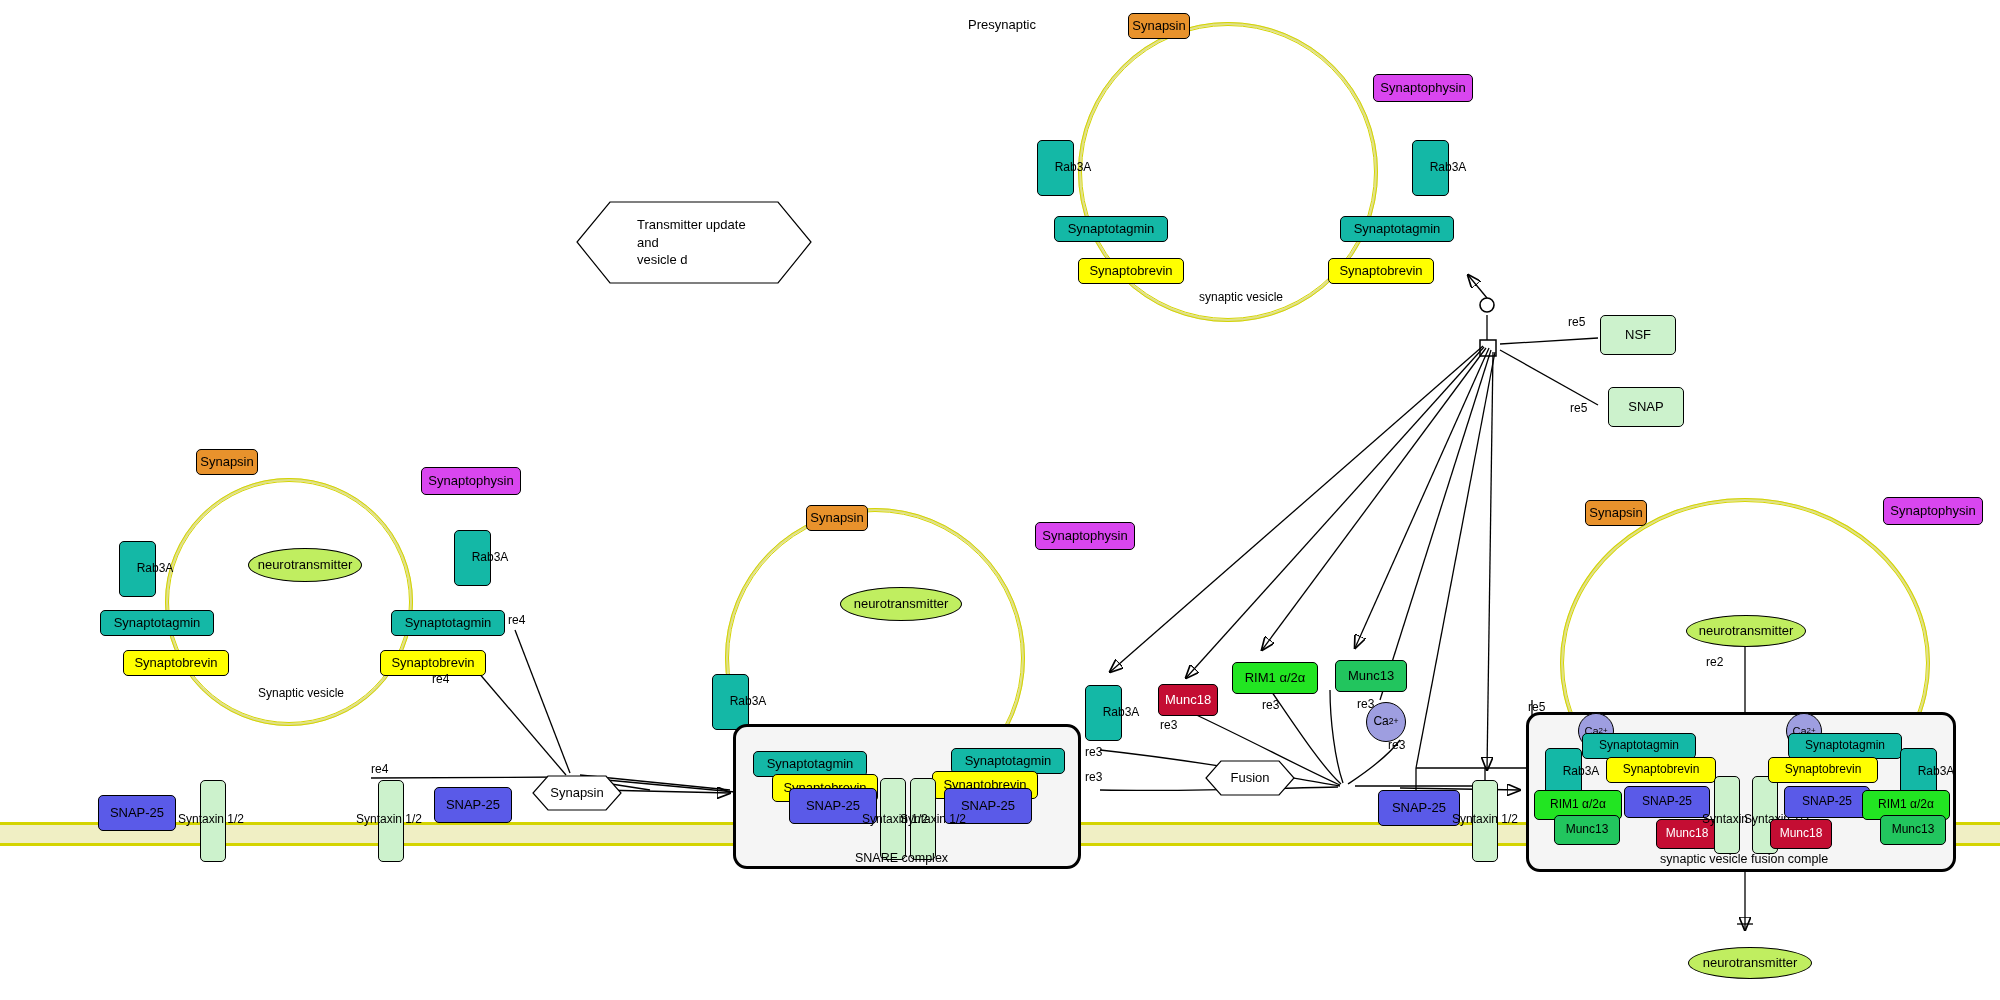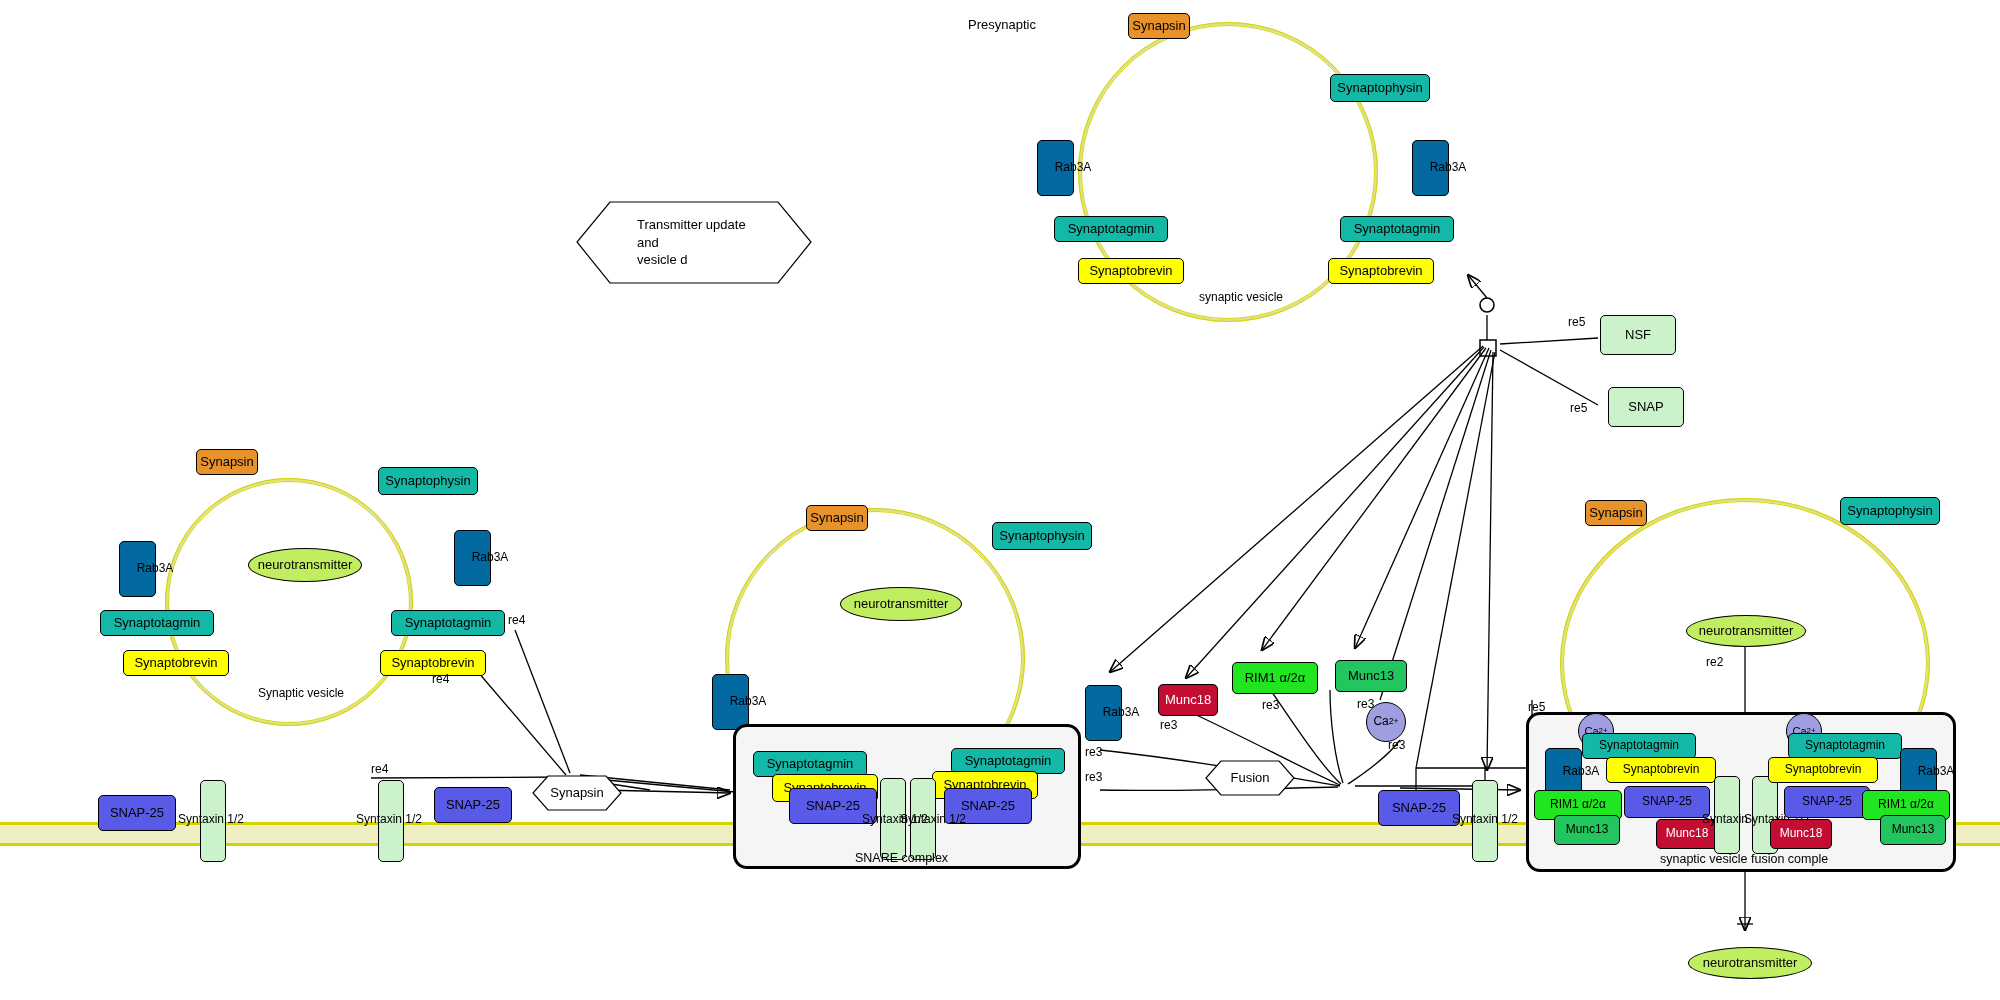--- a/index.html
+++ b/index.html
@@ -7,22 +7,22 @@
        font-family:"Liberation Sans","DejaVu Sans",sans-serif;}
   #stage{position:absolute;left:0;top:0;width:2000px;height:1000px;}
 
   
   .node{position:absolute;box-sizing:border-box;border:1px solid #000;
         display:flex;align-items:center;justify-content:center;
         font-size:13px;color:#000;line-height:1.1;text-align:center;
         border-radius:5px;white-space:nowrap;}
 
   .n-synapsin      {background:#e8922c;}
-  .n-synaptophysin {background:#14b8a6;}
-  .n-rab3a         {background:#0369a1;padding-left:35px;}
+  .n-synaptophysin {background:#d946ef;margin-left:43px;}
+  .n-rab3a         {background:#14b8a6;padding-left:35px;}
   .n-syt           {background:#14b8a6;}
   .n-syb           {background:#ffff00;}
   .n-snap25        {background:#5a5ae8;}
   .n-syntaxin      {background:#ccf2cc;}
   .n-nsf           {background:#ccf2cc;}
   .n-rim           {background:#22e522;}
   .n-munc13        {background:#22c55e;}
   .n-munc18        {background:#c40d33;}
   .n-ca            {background:#9e9ee0;border-radius:50%;}
   .n-nt            {background:#c0ee60;border-radius:50%;border:1px solid #000;}

